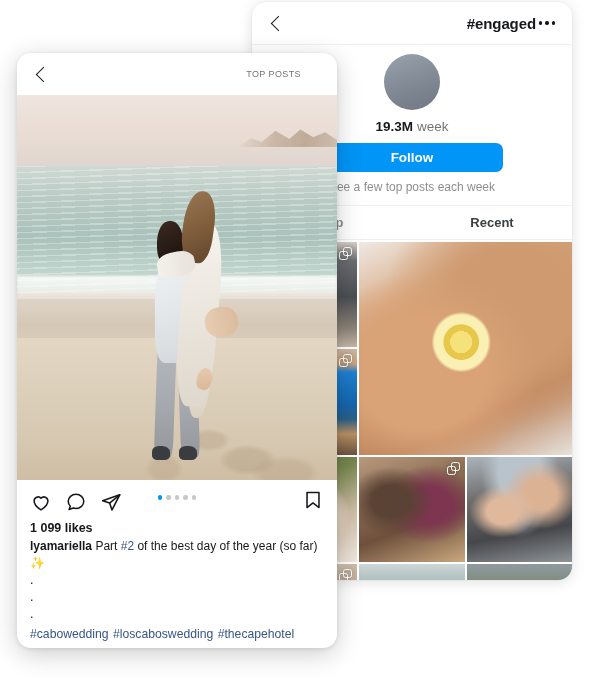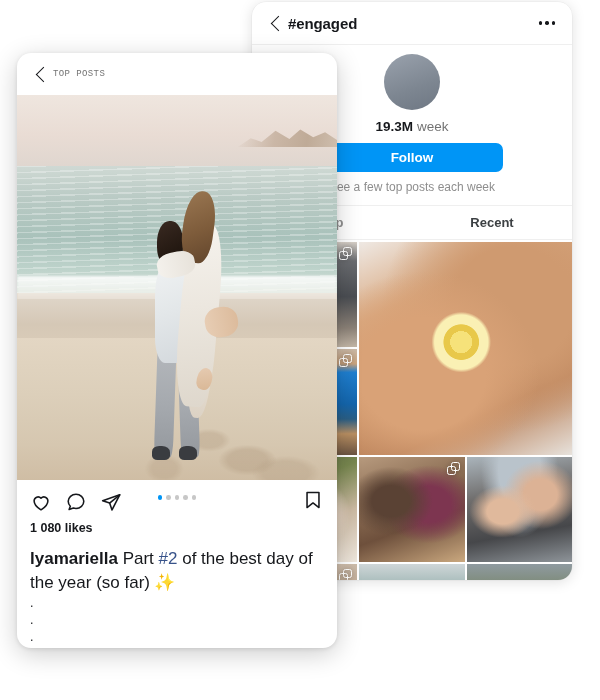--- a/index.html
+++ b/index.html
@@ -32,21 +32,21 @@
   .bp-navbar {
     height: 43px;
     display: flex;
     align-items: center;
     padding: 0 14px;
     border-bottom: 1px solid #efefef;
     box-sizing: border-box;
   }
   .bp-nav-title {
     flex: 1;
-    text-align: left;
+    text-align: right;
     font-size: 15px;
     font-weight: bold;
     color: #16181c;
     letter-spacing: -0.1px;
   }
   .icon-btn {
     width: 22px;
     height: 22px;
     display: flex;
     align-items: center;
@@ -237,23 +237,22 @@
   }
   .fc-navbar {
     height: 42px;
     display: flex;
     align-items: center;
     padding: 0 14px;
     box-sizing: border-box;
   }
   .fc-titles {
     flex: 1;
-    text-align: left;
+    text-align: right;
     line-height: 1.12;
-    font-family: Liberation Mono, monospace;
   }
   .fc-eyebrow {
     font-size: 9px;
     color: #737373;
     letter-spacing: 0.4px;
     text-transform: uppercase;
   }
   .fc-title {
     font-size: 14.5px;
     font-weight: bold;
@@ -387,25 +386,24 @@
   .dot.on { background: #0095f6; }
   .act-right { margin-left: auto; }
 
   .fc-likes {
     font-size: 12.5px;
     font-weight: bold;
     color: #16181c;
     padding: 4px 13px 2px;
   }
   .fc-caption {
-    font-size: 17px;
+    font-size: 12px;
     color: #16181c;
     padding: 1px 13px 0;
     line-height: 1.42;
-    margin-top: 9px;
   }
   .fc-caption .user { font-weight: bold; }
   .fc-caption .tag { color: #38538a; }
   .fc-dots-lines {
     font-size: 12.5px;
     color: #16181c;
     padding: 0 13px;
     line-height: 1.35;
   }
   .fc-hashtags {
@@ -560,21 +558,21 @@
     </div>
     <div class="act-right">
       <span class="act-ico">
         <svg viewBox="0 0 24 24" width="22" height="22" fill="none" stroke="#16181c" stroke-width="1.7" stroke-linecap="round" stroke-linejoin="round">
           <path d="M5.5 3.8h13v16.4l-6.5-5-6.5 5z"></path>
         </svg>
       </span>
     </div>
   </div>
 
-  <div class="fc-likes">1 080 likes</div>
+  <div class="fc-likes">1 099 likes</div>
 
   <div class="fc-caption">
     <span class="user">lyamariella</span><span> Part </span><span class="tag">#2</span><span> of the best day of the year (so far) ✨</span>
   </div>
 
   <div class="fc-dots-lines" id="filler-lines">
       <div>.</div>
       <div>.</div>
       <div>.</div>
     </div>

